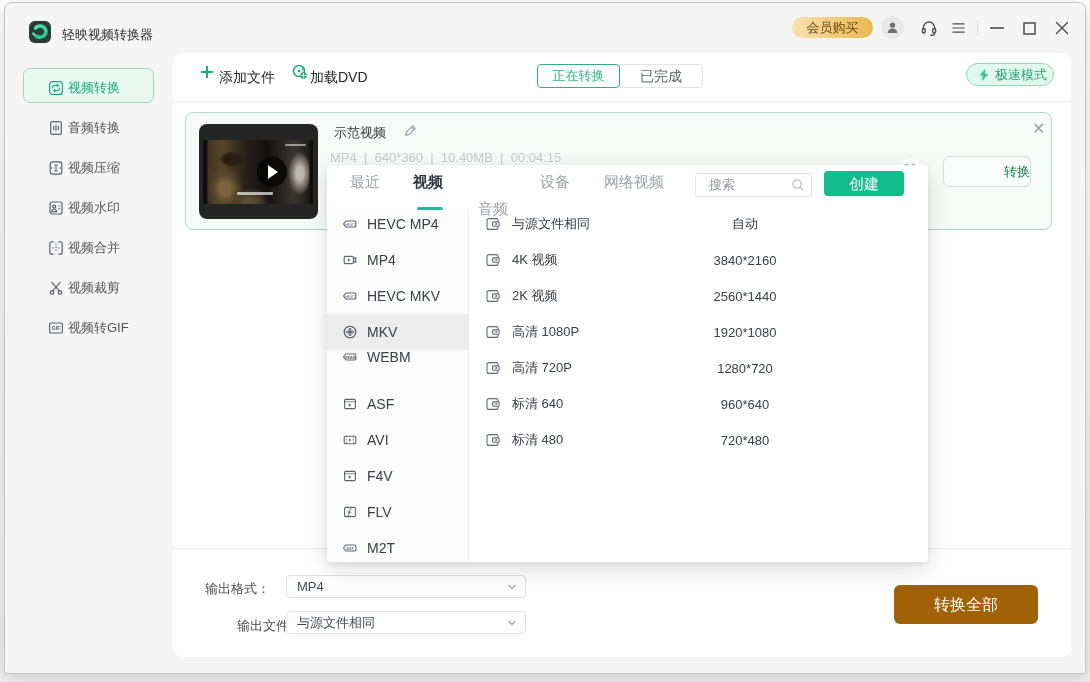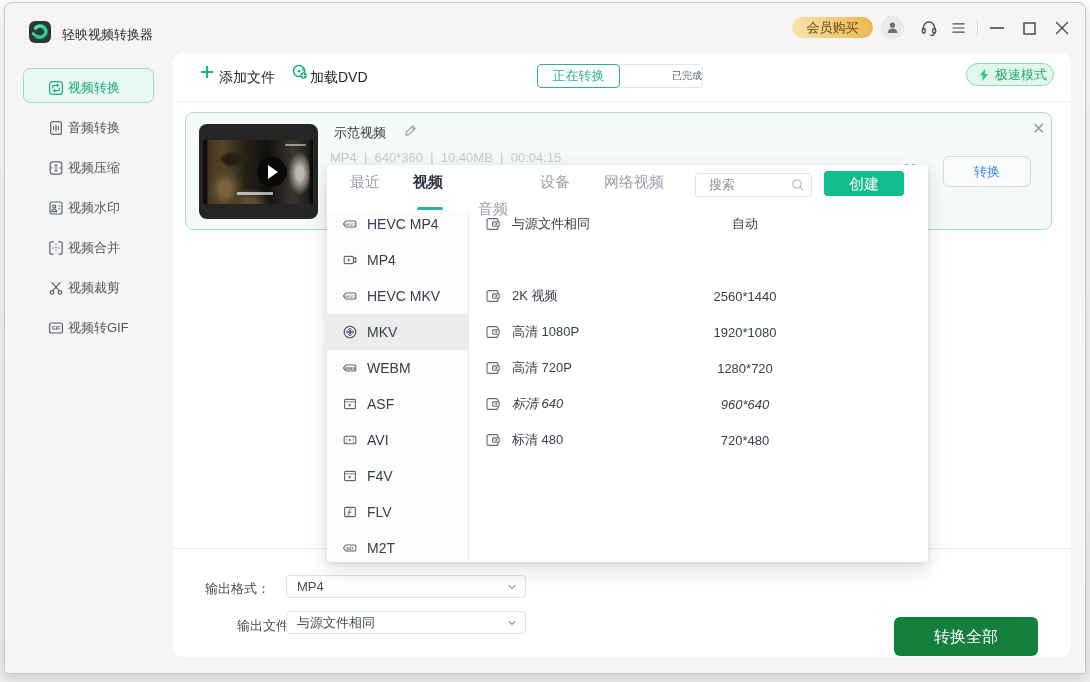--- a/index.html
+++ b/index.html
@@ -25,21 +25,21 @@
     font-size:13px; color:#555; }
   .nav .ico { position:absolute; left:43px; top:50%; transform:translateY(-50%); width:16px; height:16px; }
   .nav.act .lbl { color:#17a878; }
   
   .panel { left:168px; top:50px; width:898px; height:604px; background:#fff; border-radius:10px; }
   .toolsep { position:absolute; left:0; top:48px; width:898px; height:1px; background:#efefef; }
   .tbtext { position:absolute; top:10px; font-size:14px; color:#262626; line-height:28px; height:28px; }
   .tab1 { position:absolute; left:364px; top:11px; width:83px; height:24px; border:1px solid #30b07e;
     border-radius:4px; color:#2fb27e; text-align:center; line-height:22px; font-size:13px; background:#fff; z-index:2;}
   .tab2 { position:absolute; left:446px; top:11px; width:84px; height:24px; border:1px solid #e2e4e6;
-    border-radius:0 4px 4px 0; color:#596070; text-align:right; line-height:22px; font-size:10px; }
+    border-radius:0 4px 4px 0; color:#596070; text-align:center; line-height:22px; font-size:14px; }
   .speed { position:absolute; left:793px; top:10px; width:88px; height:23px; border-radius:12px;
     background:#e2f8ec; border:1px solid #8cdcb4; color:#27a671; font-size:13px;
     text-align:center; line-height:21px; }
   
   .card { position:absolute; left:12px; top:59px; width:867px; height:118px; background:#f6fbf8;
     border:1px solid #a9dcc4; border-radius:8px; }
   .thumb { position:absolute; left:13px; top:11px; width:119px; height:95px; background:#252525; border-radius:8px; }
   .thumbimg { position:absolute; left:4px; top:16px; width:110px; height:64px; overflow:hidden;
     background:
       linear-gradient(90deg, #0e0d0c 0%, #0e0d0c 3.5%, rgba(0,0,0,0) 4.5%),
@@ -51,30 +51,30 @@
       linear-gradient(90deg,#3a2f1f 0%, #574527 18%, #241f17 40%, #121110 58%, #3a352e 82%, #171513 100%);
   }
   .subt { position:absolute; left:34px; top:52px; width:36px; height:3px; background:rgba(255,255,255,.65); border-radius:1px; }
   .wmk { position:absolute; left:82px; top:4px; width:21px; height:2px; background:rgba(255,255,255,.5); border-radius:1px; }
   .play { position:absolute; left:58px; top:33px; width:30px; height:30px; border-radius:50%; background:rgba(5,5,5,.82); }
   .play:after { content:""; position:absolute; left:11px; top:8px;
     border-left:10px solid #fff; border-top:7px solid transparent; border-bottom:7px solid transparent; }
   .vtitle { position:absolute; left:148px; top:11px; font-size:13px; color:#333; }
   .vmeta { position:absolute; left:144px; top:37px; font-size:13px; color:#c3cbd3; }
   .convbtn { position:absolute; left:757px; top:43px; width:88px; height:31px; border:1px solid #c3e6d3;
-    border-radius:6px; color:#3b82f6; font-size:13px; text-align:center; line-height:29px; background:rgba(255,255,255,.35); }
+    border-radius:6px; color:#15803d; font-size:13px; text-align:right; line-height:29px; background:rgba(255,255,255,.35); }
   .cardx { position:absolute; left:846px; top:8px; width:16px; height:16px; color:#949cae; font-size:16px; line-height:16px; }
   
   .footsep { position:absolute; left:0; top:495px; width:898px; height:1px; background:#ebebeb; }
   .flabel { position:absolute; left:32px; font-size:13px; color:#4c4c4c; }
   .fselect { position:absolute; left:113px; width:240px; height:23px; border:1px solid #dde2e8;
     border-radius:4px; background:#fff; font-size:13px; color:#454d59; line-height:21px; padding-left:10px; }
   .chev { position:absolute; right:9px; top:7px; width:8px; height:8px; }
-  .convertall { position:absolute; left:721px; top:532px; width:144px; height:39px; background:#15803d;
-    border-radius:6px; color:#fff; font-size:16px; text-align:center; line-height:39px;margin-top:32px; }
+  .convertall { position:absolute; left:721px; top:532px; width:144px; height:39px; background:#a16207;
+    border-radius:6px; color:#fff; font-size:16px; text-align:center; line-height:39px; }
   
   .popup { position:absolute; left:322px; top:162px; width:601px; height:397px; background:#fff;
     border-radius:4px; box-shadow:0 8px 24px rgba(0,0,0,.13), 0 2px 6px rgba(0,0,0,.08); z-index:10; }
   .ptab { position:absolute; top:8px; font-size:15px; color:#9aa1ab; }
   .ptab.on { color:#2e3440; font-weight:bold; }
   .punder { position:absolute; left:90px; top:42px; width:26px; height:3px; background:#2bb3ab; border-radius:2px; }
   .psearch { position:absolute; left:368px; top:8px; width:117px; height:24px; border:1px solid #e4e4e4;
     border-radius:3px; font-size:13px; color:#8b919b; line-height:22px; padding-left:13px; }
   .pcreate { position:absolute; left:497px; top:6px; width:80px; height:25px; background:#10bd8b;
     border-radius:4px; color:#fff; font-size:15px; text-align:center; line-height:25px; }
@@ -316,21 +316,21 @@
             <circle cx="8" cy="8" r="5.8"></circle>
             <circle cx="8" cy="8" r="1.1"></circle>
             <circle cx="8" cy="5.4" r="1" stroke-width=".9"></circle>
             <circle cx="8" cy="10.6" r="1" stroke-width=".9"></circle>
             <circle cx="5.4" cy="8" r="1" stroke-width=".9"></circle>
             <circle cx="10.6" cy="8" r="1" stroke-width=".9"></circle>
           </g>
         </svg>
         <div class="t">MKV</div>
       </div>
-    <div class="lrow" style="top:185px;">
+    <div class="lrow" style="top:174px;">
         <svg class="ico" viewBox="0 0 16 16">
           <g fill="none" stroke="#5d6472" stroke-width="1.1">
             <path d="M4 5h8.6a1.2 1.2 0 0 1 1.2 1.2v3.6a1.2 1.2 0 0 1-1.2 1.2H4L1.8 8.6V7.4z"></path>
           </g>
           <text x="8" y="9.6" font-size="3.4" font-weight="bold" text-anchor="middle" fill="#5d6472">WEBM</text>
         </svg>
         <div class="t">WEBM</div>
       </div>
     <div class="lrow" style="top:221px;">
         <svg class="ico" viewBox="0 0 16 16">
@@ -384,20 +384,31 @@
         <svg class="ico" viewBox="0 0 14 14">
           <g fill="none" stroke="#636b78" stroke-width="1.1">
             <rect x="1" y="1.6" width="11" height="10.8" rx="2"></rect>
             <rect x="6.6" y="4.9" width="6.6" height="4.4" rx="1" fill="#fff"></rect>
             <path d="M8.3 7.1h2.6M9.9 6l1.2 1.1-1.2 1.1" stroke-width=".9"></path>
           </g>
         </svg>
         <div class="t">与源文件相同</div>
         <div class="v">自动</div>
       </div>
+    <div class="rrow" style="top:77px;">
+        <svg class="ico" viewBox="0 0 14 14">
+          <g fill="none" stroke="#636b78" stroke-width="1.1">
+            <rect x="1" y="1.6" width="11" height="10.8" rx="2"></rect>
+            <rect x="6.6" y="4.9" width="6.6" height="4.4" rx="1" fill="#fff"></rect>
+            <path d="M8.3 7.1h2.6M9.9 6l1.2 1.1-1.2 1.1" stroke-width=".9"></path>
+          </g>
+        </svg>
+        <div class="t">4K 视频</div>
+        <div class="v">3840*2160</div>
+      </div>
     <div class="rrow" style="top:113px;">
         <svg class="ico" viewBox="0 0 14 14">
           <g fill="none" stroke="#636b78" stroke-width="1.1">
             <rect x="1" y="1.6" width="11" height="10.8" rx="2"></rect>
             <rect x="6.6" y="4.9" width="6.6" height="4.4" rx="1" fill="#fff"></rect>
             <path d="M8.3 7.1h2.6M9.9 6l1.2 1.1-1.2 1.1" stroke-width=".9"></path>
           </g>
         </svg>
         <div class="t">2K 视频</div>
         <div class="v">2560*1440</div>
@@ -417,21 +428,21 @@
         <svg class="ico" viewBox="0 0 14 14">
           <g fill="none" stroke="#636b78" stroke-width="1.1">
             <rect x="1" y="1.6" width="11" height="10.8" rx="2"></rect>
             <rect x="6.6" y="4.9" width="6.6" height="4.4" rx="1" fill="#fff"></rect>
             <path d="M8.3 7.1h2.6M9.9 6l1.2 1.1-1.2 1.1" stroke-width=".9"></path>
           </g>
         </svg>
         <div class="t">高清 720P</div>
         <div class="v">1280*720</div>
       </div>
-    <div class="rrow" style="top:221px;font-style:italic;">
+    <div class="rrow" style="top:221px;">
         <svg class="ico" viewBox="0 0 14 14">
           <g fill="none" stroke="#636b78" stroke-width="1.1">
             <rect x="1" y="1.6" width="11" height="10.8" rx="2"></rect>
             <rect x="6.6" y="4.9" width="6.6" height="4.4" rx="1" fill="#fff"></rect>
             <path d="M8.3 7.1h2.6M9.9 6l1.2 1.1-1.2 1.1" stroke-width=".9"></path>
           </g>
         </svg>
         <div class="t">标清 640</div>
         <div class="v">960*640</div>
       </div>

